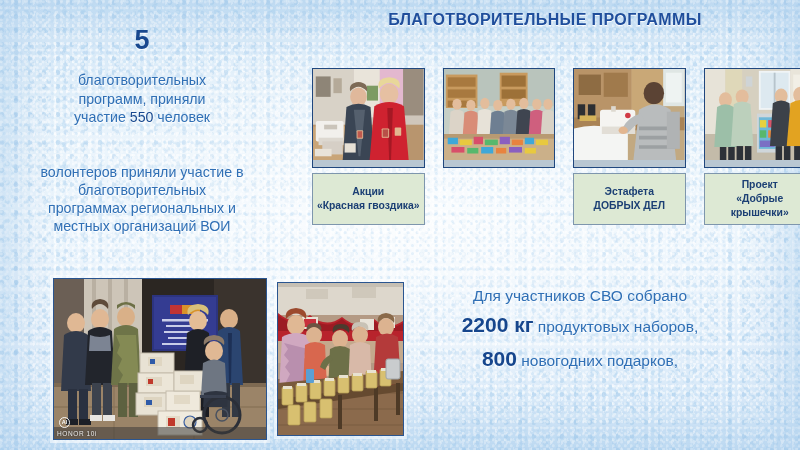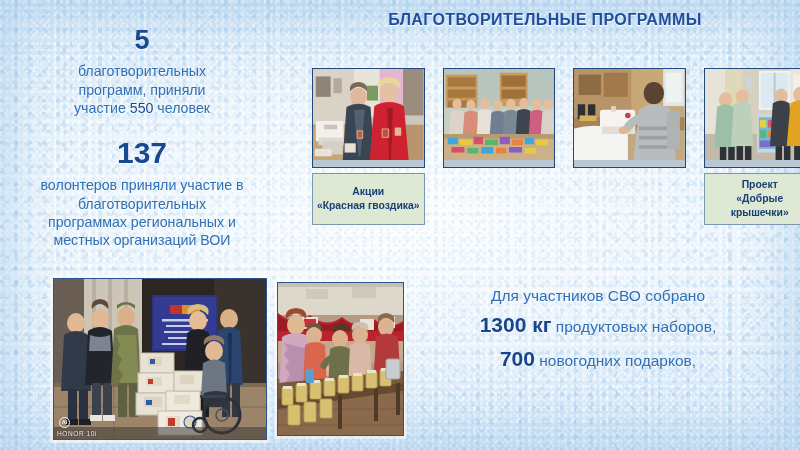--- a/index.html
+++ b/index.html
@@ -50,21 +50,21 @@
 
   
   #stats{top:26px;left:6px;width:272px;text-align:center;}
   .bignum{
     font-size:27px;font-weight:bold;color:#18488f;line-height:1.05;
     text-shadow:0 1px 0 rgba(255,255,255,.8);
   }
   .bignum.n2{font-size:30px;}
   .statp{
     font-size:14.2px;color:#2f6fb5;line-height:1.28;
-    margin-top:8px;text-shadow:0 1px 0 rgba(255,255,255,.75);
+    margin-top:17px;text-shadow:0 1px 0 rgba(255,255,255,.75);
   }
   .statp b{color:#17488f;font-weight:normal;}
   .gap{height:20px;}
 
   
   #photorow{top:68px;left:288px;width:504px;display:flex;gap:18px;margin-left:24px;}
   .cell{width:119px;display:flex;flex-direction:column;}
   .ph{
     height:98px;border:1.4px solid #20477e;overflow:hidden;position:relative;
     background:#b9c7d2;
@@ -95,21 +95,21 @@
   }
   .wmicon{
     position:absolute;left:5px;bottom:11px;z-index:4;
     width:9px;height:9px;border-radius:50%;border:1px solid rgba(255,255,255,.9);
     font-size:5.5px;color:rgba(255,255,255,.95);line-height:8px;text-align:center;
     font-weight:bold;
   }
 
   
   #svo{
-    top:283px;left:406px;width:384px;text-align:center;
+    top:283px;left:388px;width:384px;text-align:center;
     color:#2f6fb5;font-size:15.5px;line-height:1.62;
     text-shadow:0 1px 0 rgba(255,255,255,.7);
   }
   #svo b{color:#16468d;font-weight:bold;font-size:21px;}
   #svo .ln{display:block;}
 
   
   .scene{position:absolute;inset:0;}
 </style>
 </head>
@@ -121,21 +121,20 @@
 
   <div class="layer" id="stats">
     <div>
       <div class="bignum">5</div>
       <div class="statp">
         благотворительных<br>программ, приняли<br>участие <b>550</b> человек
       </div>
     </div>
     <div class="gap"></div>
     <div>
-      <div class="bignum n2">137</div>
       <div class="statp">
         волонтеров приняли участие в<br>благотворительных<br>программах региональных и<br>местных организаций ВОИ
       </div>
     </div>
   </div>
 
   <div class="layer" id="photorow">
 
     <div class="cell">
       <div class="ph">
@@ -257,20 +256,21 @@
           <ellipse cx="86" cy="26" rx="11" ry="12" fill="#5b4334"></ellipse>
           <path d="M70 44 q18 -12 34 0 l6 54 h-46z" fill="#b9bcbd"></path>
           <path d="M70 62 h40 v4 h-40z" fill="#9ca0a2"></path>
           <path d="M70 72 h40 v4 h-40z" fill="#9ca0a2"></path>
           <path d="M70 82 h40 v4 h-40z" fill="#9ca0a2"></path>
           <path d="M72 48 q-14 4 -20 16 l6 5 q9 -11 18 -13z" fill="#b9bcbd"></path>
           <ellipse cx="53" cy="66" rx="5" ry="4" fill="#e2b690"></ellipse>
           <rect x="100" y="46" width="14" height="40" fill="#b0b3b4"></rect>
         </svg>
       </div>
+      <div class="cap">Эстафета<br>ДОБРЫХ ДЕЛ</div>
     </div>
 
     <div class="cell">
       <div class="ph">
         <svg class="scene" viewBox="0 0 119 98" preserveAspectRatio="none">
           <rect width="119" height="98" fill="#d6d0c0"></rect>
           <rect x="0" y="0" width="22" height="70" fill="#e7e3d8"></rect>
           <rect x="22" y="0" width="18" height="48" fill="#dfd8b9"></rect>
           <rect x="58" y="2" width="34" height="42" fill="#f0f4f6"></rect>
           <rect x="60" y="4" width="30" height="38" fill="#dde9f0"></rect>
@@ -498,17 +498,17 @@
         <rect x="89" y="87" width="9" height="3"></rect>
         <rect x="103" y="85" width="9" height="3"></rect>
       </g>
       <rect x="108" y="76" width="14" height="20" rx="2" fill="#c9ccce" stroke="#9fa4a7" stroke-width="1"></rect>
       <rect x="28" y="86" width="8" height="14" rx="1" fill="#5a9fd4"></rect>
     </svg>
   </div>
 
   <div class="layer" id="svo">
     <span class="ln">Для участников СВО собрано</span>
-    <span class="ln"><b>1300 кг</b> продуктовых наборов,</span>
-    <span class="ln"><b>700</b> новогодних подарков,</span>
+    <span class="ln"><b>2200 кг</b> продуктовых наборов,</span>
+    <span class="ln"><b>800</b> новогодних подарков,</span>
   </div>
 
 </div>
 
 </body></html>

